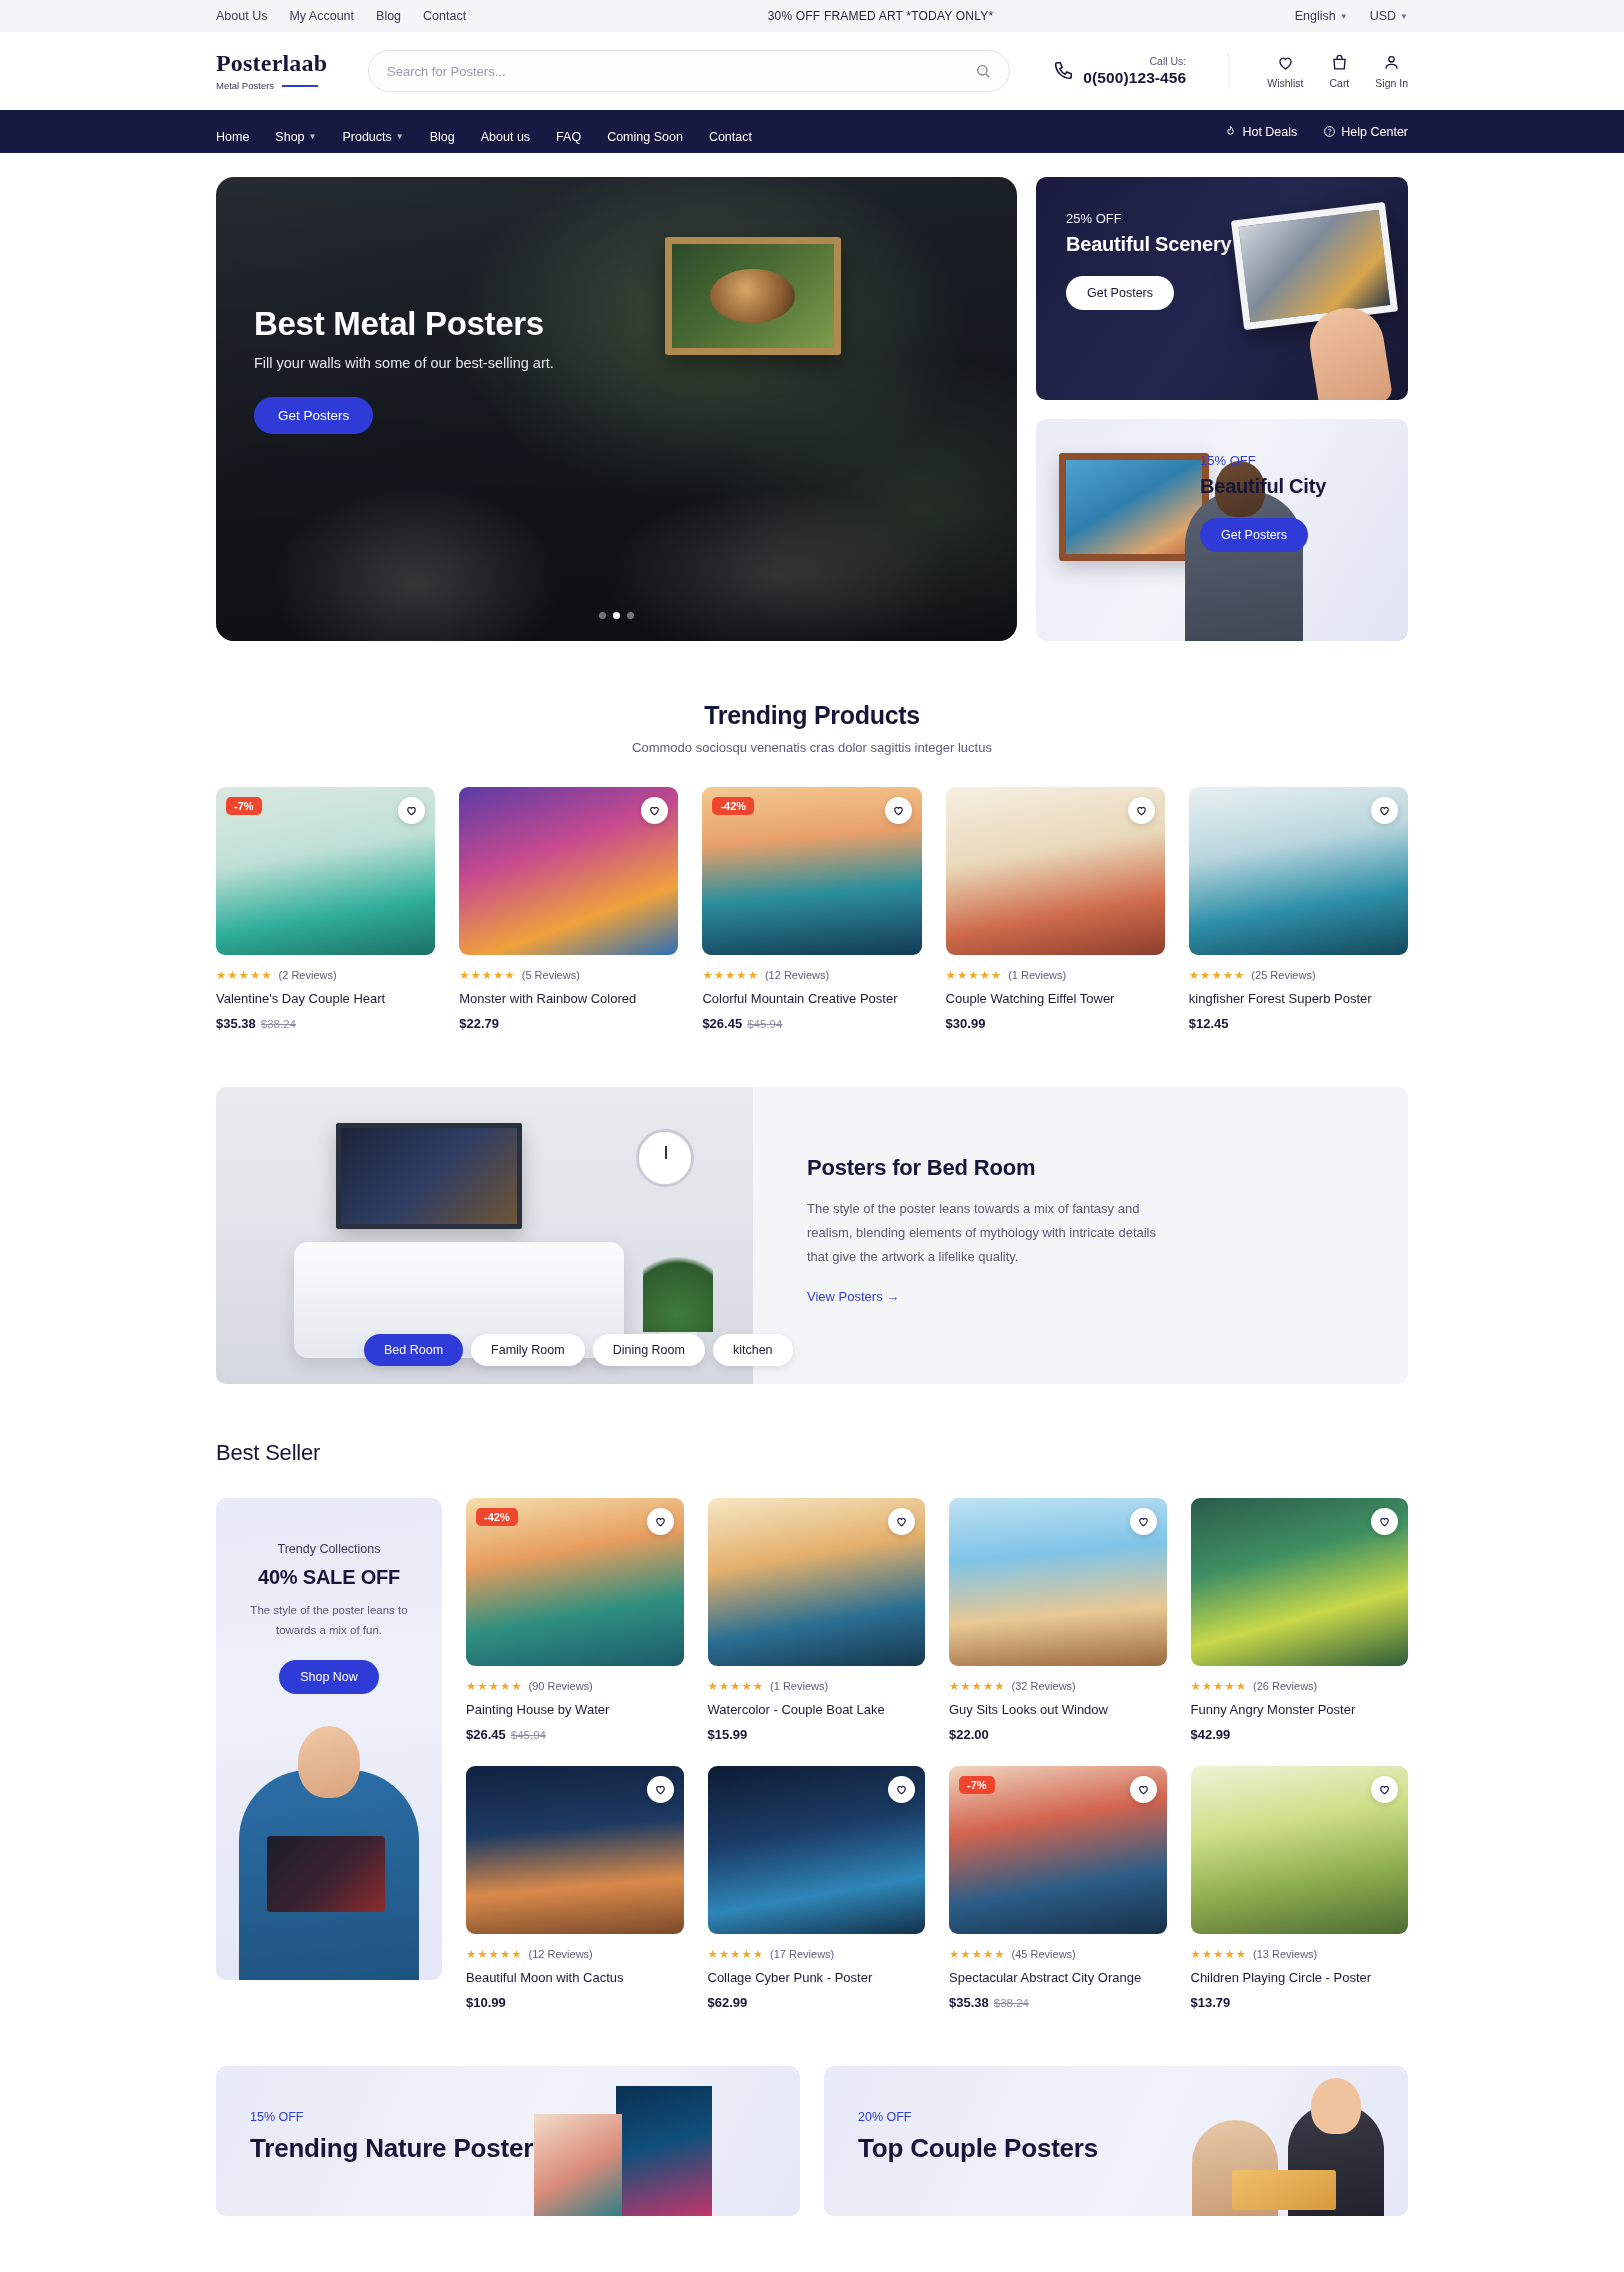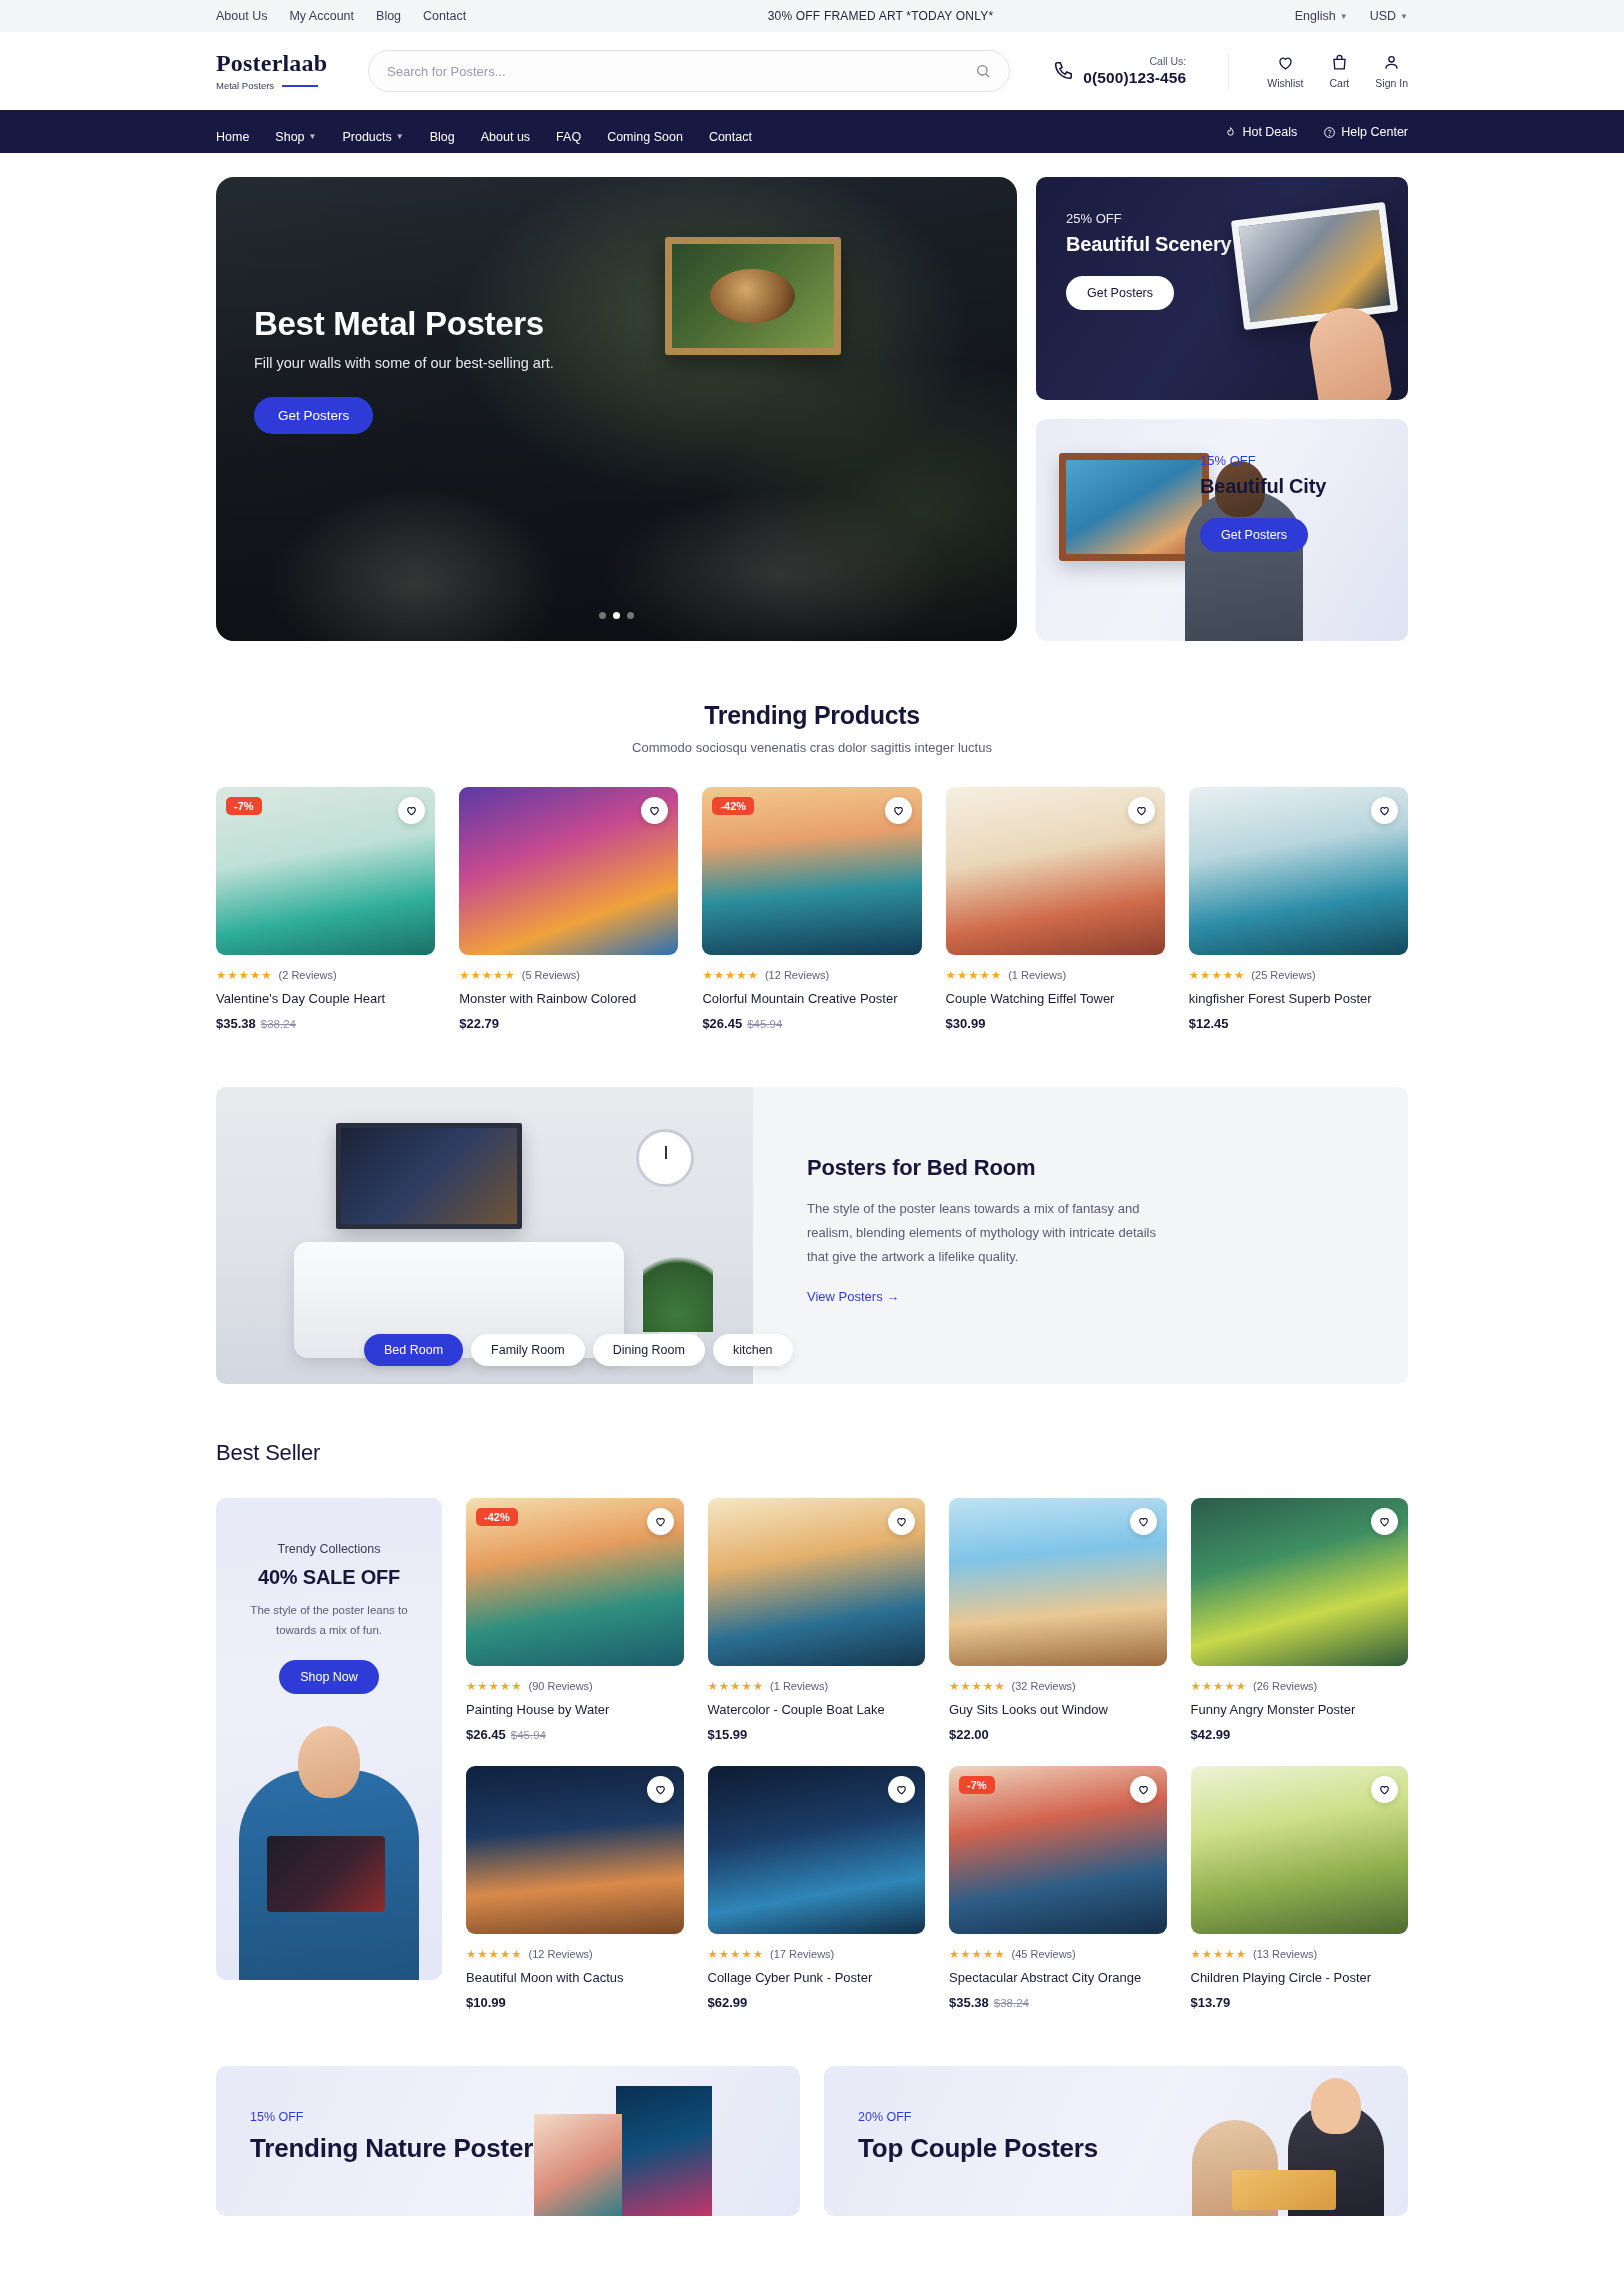--- a/index.html
+++ b/index.html
@@ -52,21 +52,21 @@
 
   
   .nav { background:#181943; height:43px; display:flex; align-items:center; }
   .nav .wrap { display:flex; align-items:center; }
   .nav-links { display:flex; gap:26px;margin-top:10px; }
   .nav-links a {
     color:#fff; text-decoration:none; font-size:12.5px;
     display:inline-flex; align-items:center; gap:4px;
   }
   .nav-right { margin-left:auto; display:flex; gap:26px; }
-  .nav-right span { color:#fff; font-size:12.5px; display:inline-flex; align-items:flex-end; gap:5px; }
+  .nav-right span { color:#fff; font-size:12.5px; display:inline-flex; align-items:flex-start; gap:5px; }
 
   
   .hero { display:flex; gap:19px; margin-top:24px; }
   .hero-main {
     flex:1; height:464px; border-radius:18px; position:relative; overflow:hidden;
     background:
       radial-gradient(ellipse 52% 60% at 62% 33%, rgba(120,150,95,.55), transparent 62%),
       radial-gradient(ellipse 40% 50% at 88% 72%, rgba(108,134,86,.42), transparent 66%),
       linear-gradient(160deg,#2a3038 0%,#1d232b 42%,#151a21 100%);
   }

